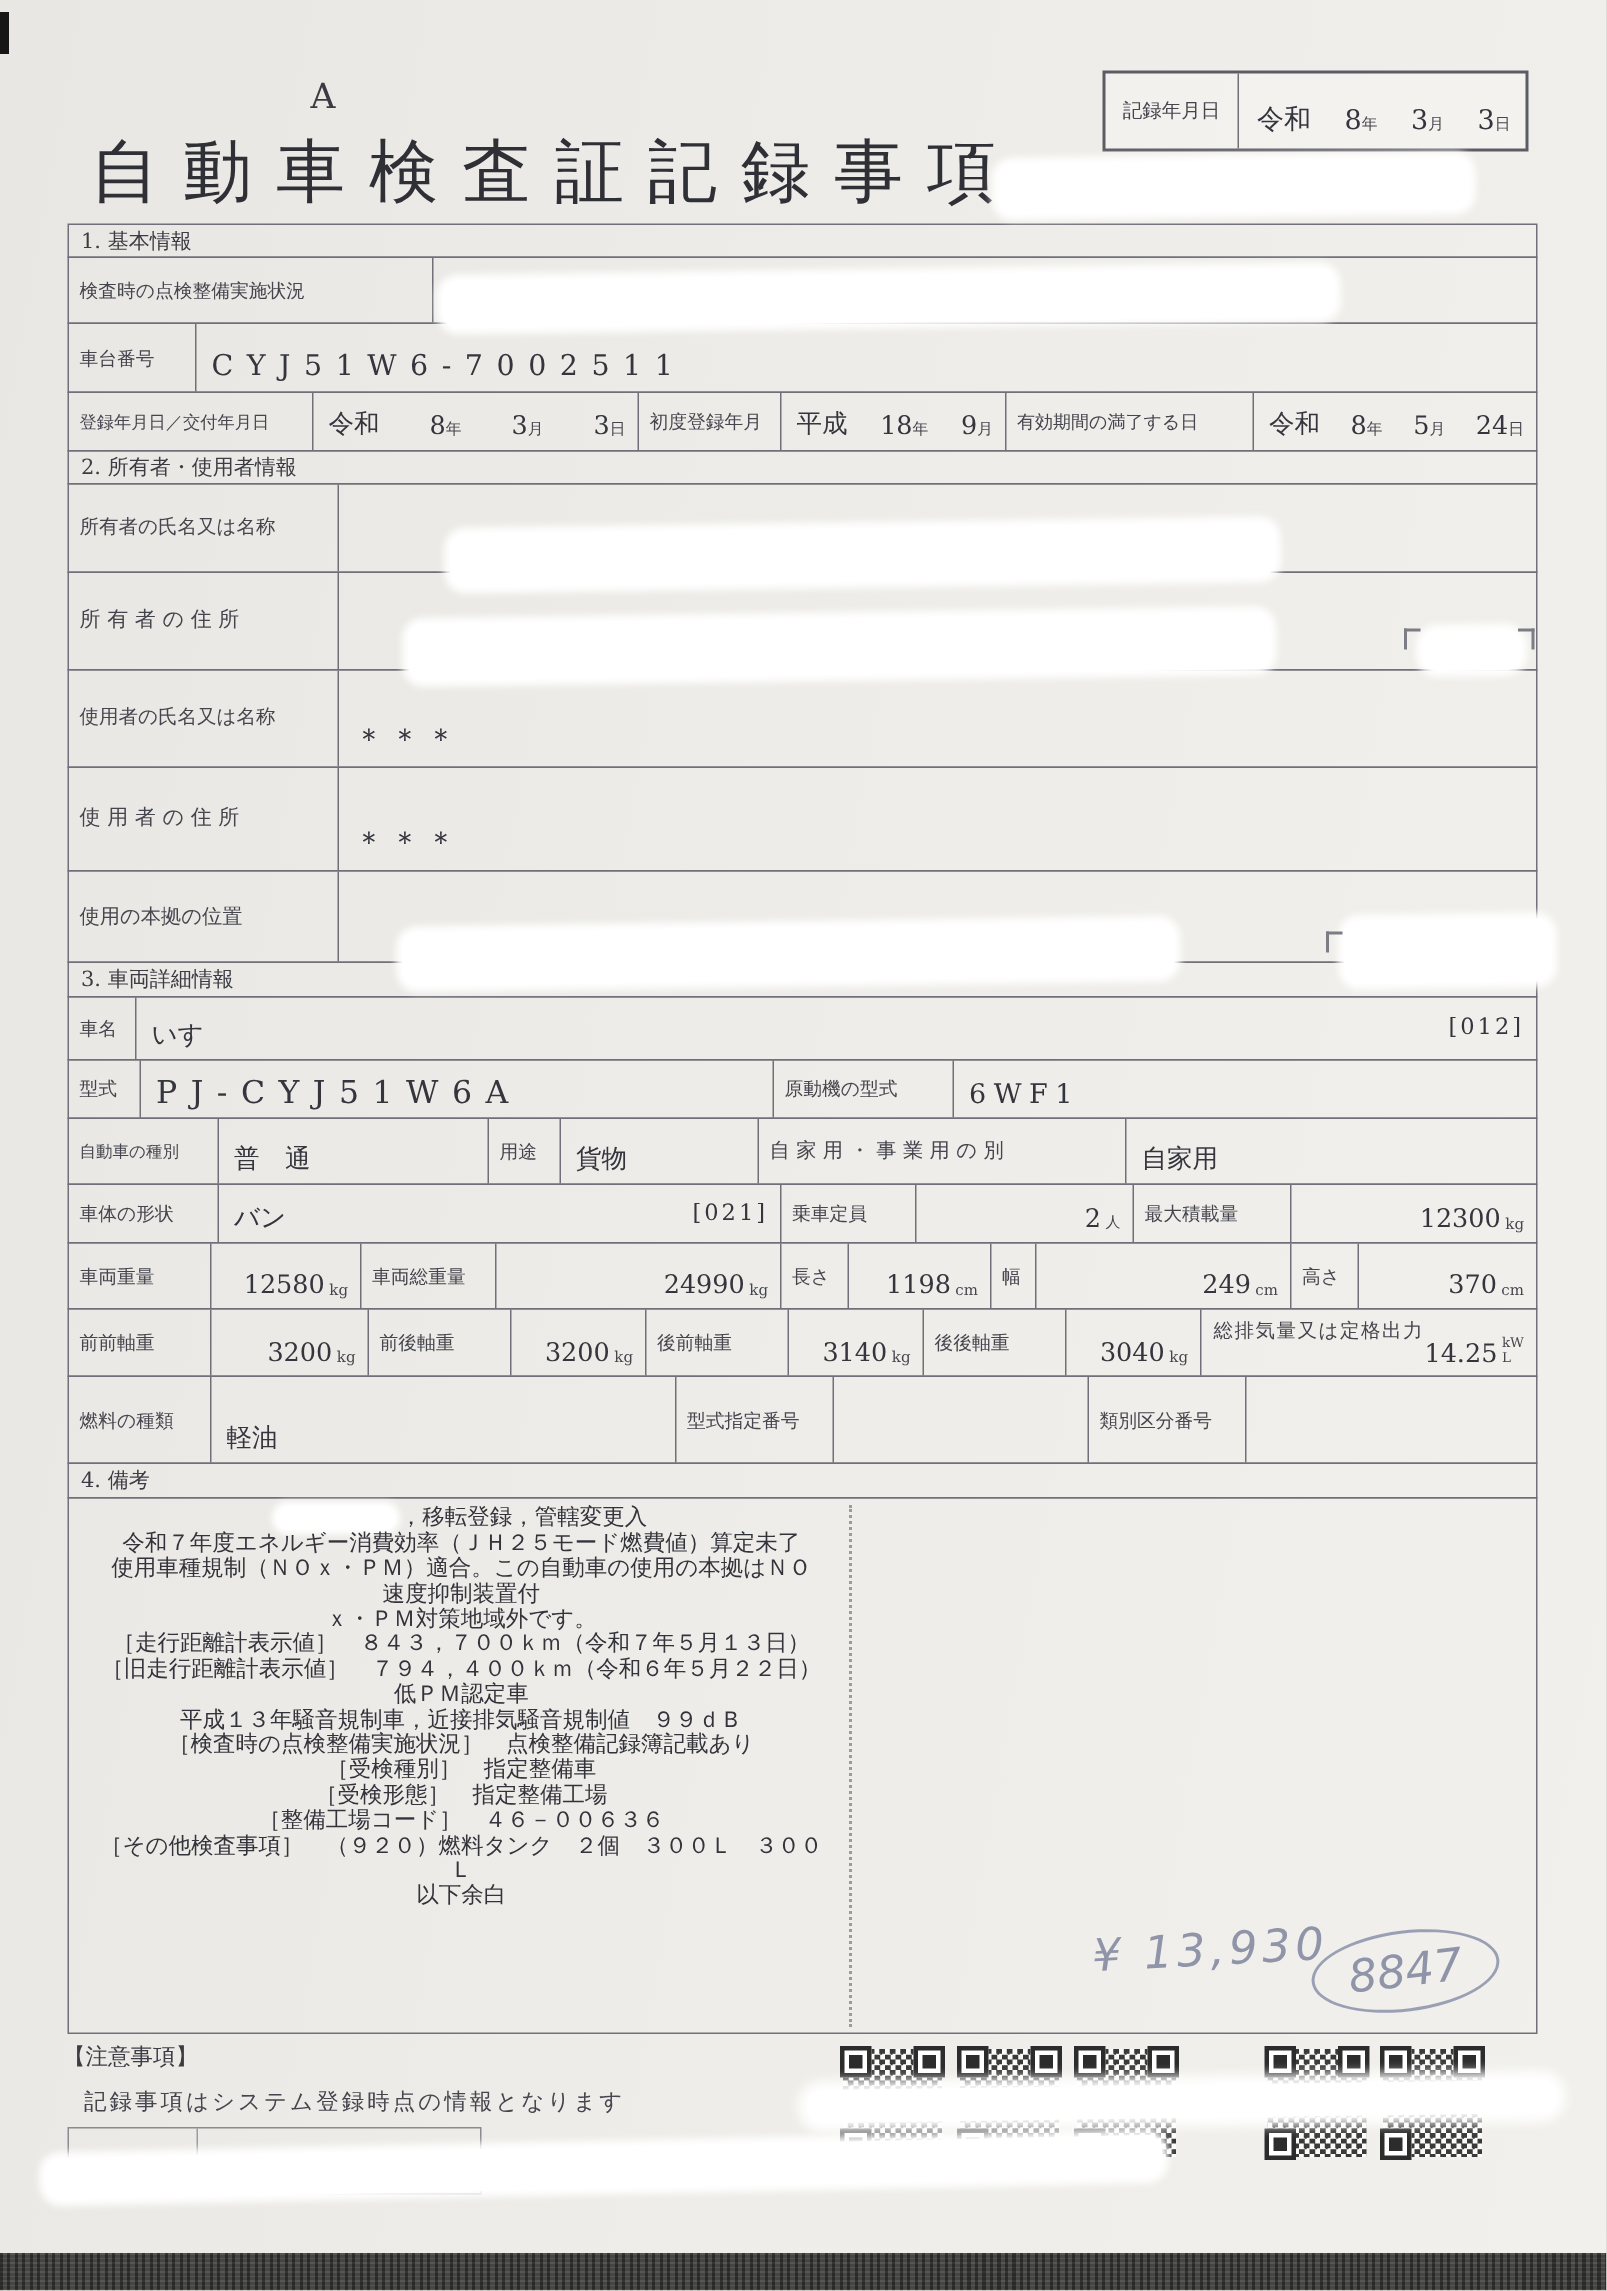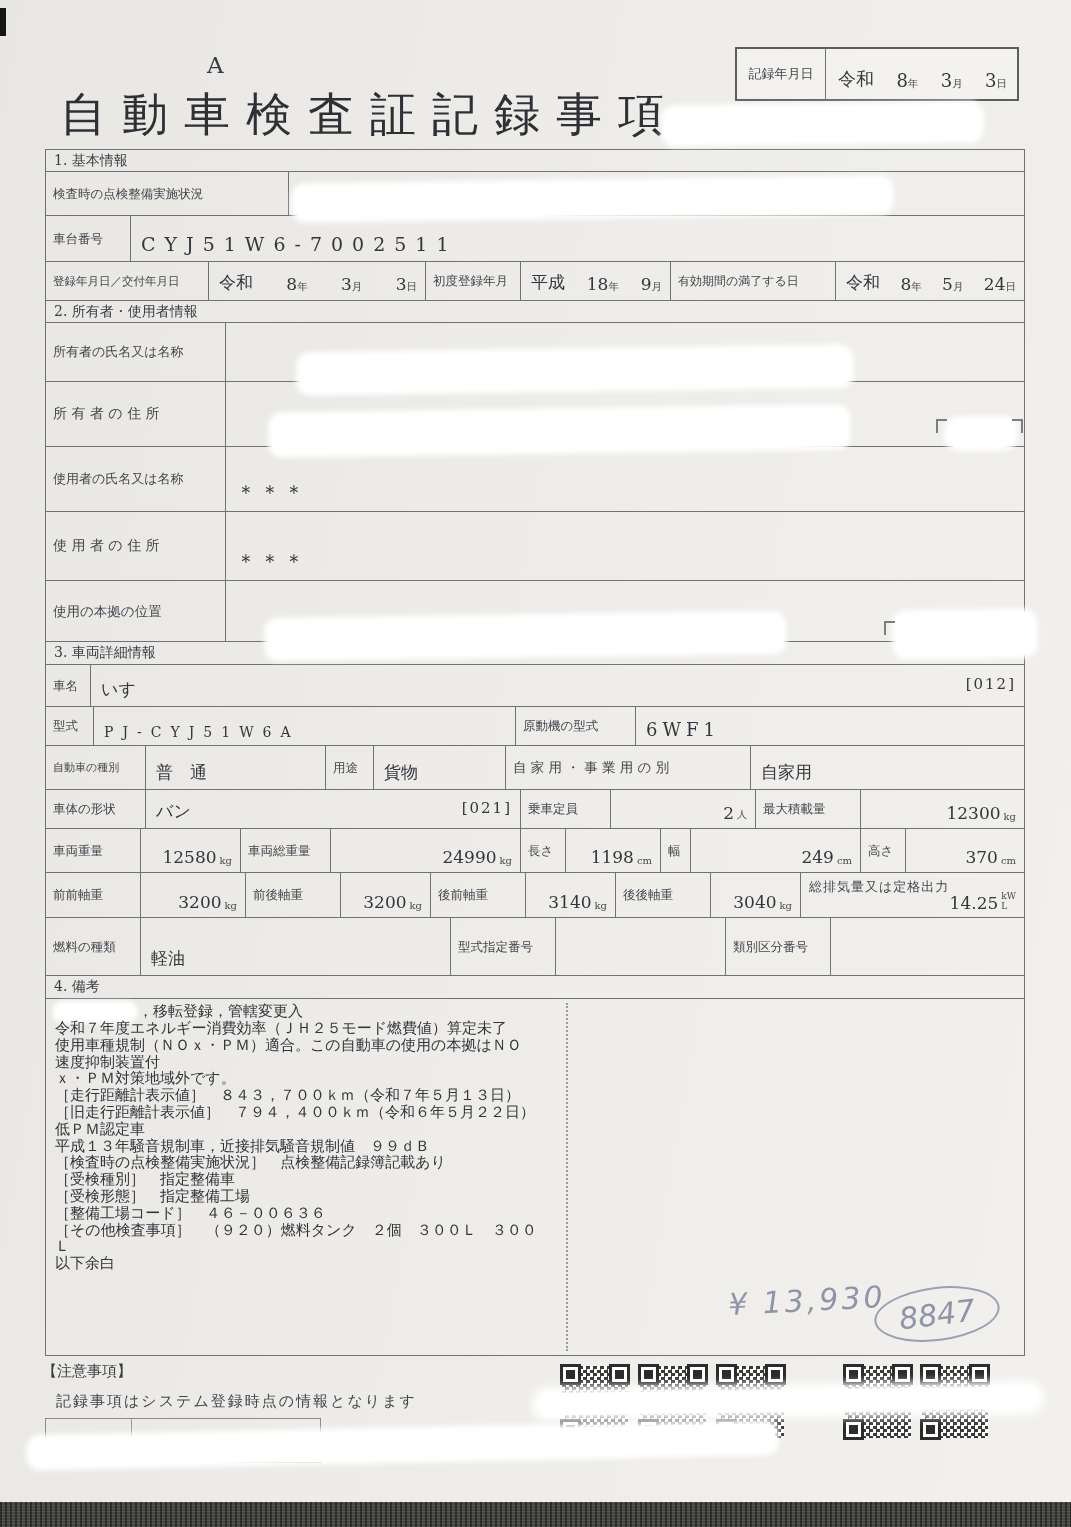--- a/index.html
+++ b/index.html
@@ -28,30 +28,30 @@
   .lc{flex:0 0 auto;display:flex;align-items:center;padding:0 4px 0 7px;font-size:12.5px;
     color:var(--lc);border-right:1px solid var(--bc);box-sizing:border-box;line-height:1.25;}
   .vc{flex:0 0 auto;display:flex;align-items:flex-end;padding:2px 8px 5px 10px;font-size:17px;
     box-sizing:border-box;position:relative;}
   .grow{flex:1 1 auto;}
   .end{justify-content:flex-end;}
   .brR{border-right:1px solid var(--bc);}
   .unit{font-size:10px;margin:0 0 1px 3px;color:var(--lc);}
   .dateval{justify-content:space-between;align-items:flex-end;padding-bottom:6px;}
   .chassis{font-size:19px;letter-spacing:9px;padding-bottom:6px;}
-  .modelv{font-size:14px;letter-spacing:9px;}
+  .modelv{font-size:21px;letter-spacing:9px;}
   .enginev{font-size:18px;letter-spacing:5px;}
   .code{margin-left:auto;align-self:center;font-size:15px;letter-spacing:2px;}
   .stars{font-size:20px;letter-spacing:4px;}
   .mcell{flex:1 1 auto;position:relative;box-sizing:border-box;}
   .mlbl{position:absolute;left:8px;top:5px;font-size:13px;color:var(--lc);letter-spacing:1px;}
   .mval{position:absolute;right:8px;bottom:4px;display:flex;align-items:flex-end;font-size:17px;}
   .ustack{display:flex;flex-direction:column;font-size:9px;line-height:1.1;margin:0 0 1px 3px;color:var(--lc);}
   
-  .remarks{position:relative;}
+  .remarks{position:relative;text-align:center;}
   .rdiv{position:absolute;left:520px;top:4px;bottom:4px;border-left:2px dotted #9b9b9b;}
   .rtext{position:absolute;left:9px;top:4px;width:505px;font-size:15px;line-height:16.8px;
     color:#33333b;white-space:nowrap;}
   .wo-inline{display:inline-block;width:80px;height:16px;background:#fff;border-radius:8px;
     box-shadow:0 0 4px 3px rgba(255,255,255,.95);vertical-align:middle;margin-right:3px;}
   .hw{position:absolute;font-family:"DejaVu Sans","Liberation Sans",sans-serif;font-style:italic;
     color:#8f94a8;}
   .hw-amt{left:682px;top:284px;font-size:30px;letter-spacing:3px;transform:rotate(-3deg);}
   .hw-circ{left:828px;top:288px;width:126px;height:54px;border:2.5px solid #9aa0b4;
     border-radius:50%;display:flex;align-items:center;justify-content:center;font-size:30px;

